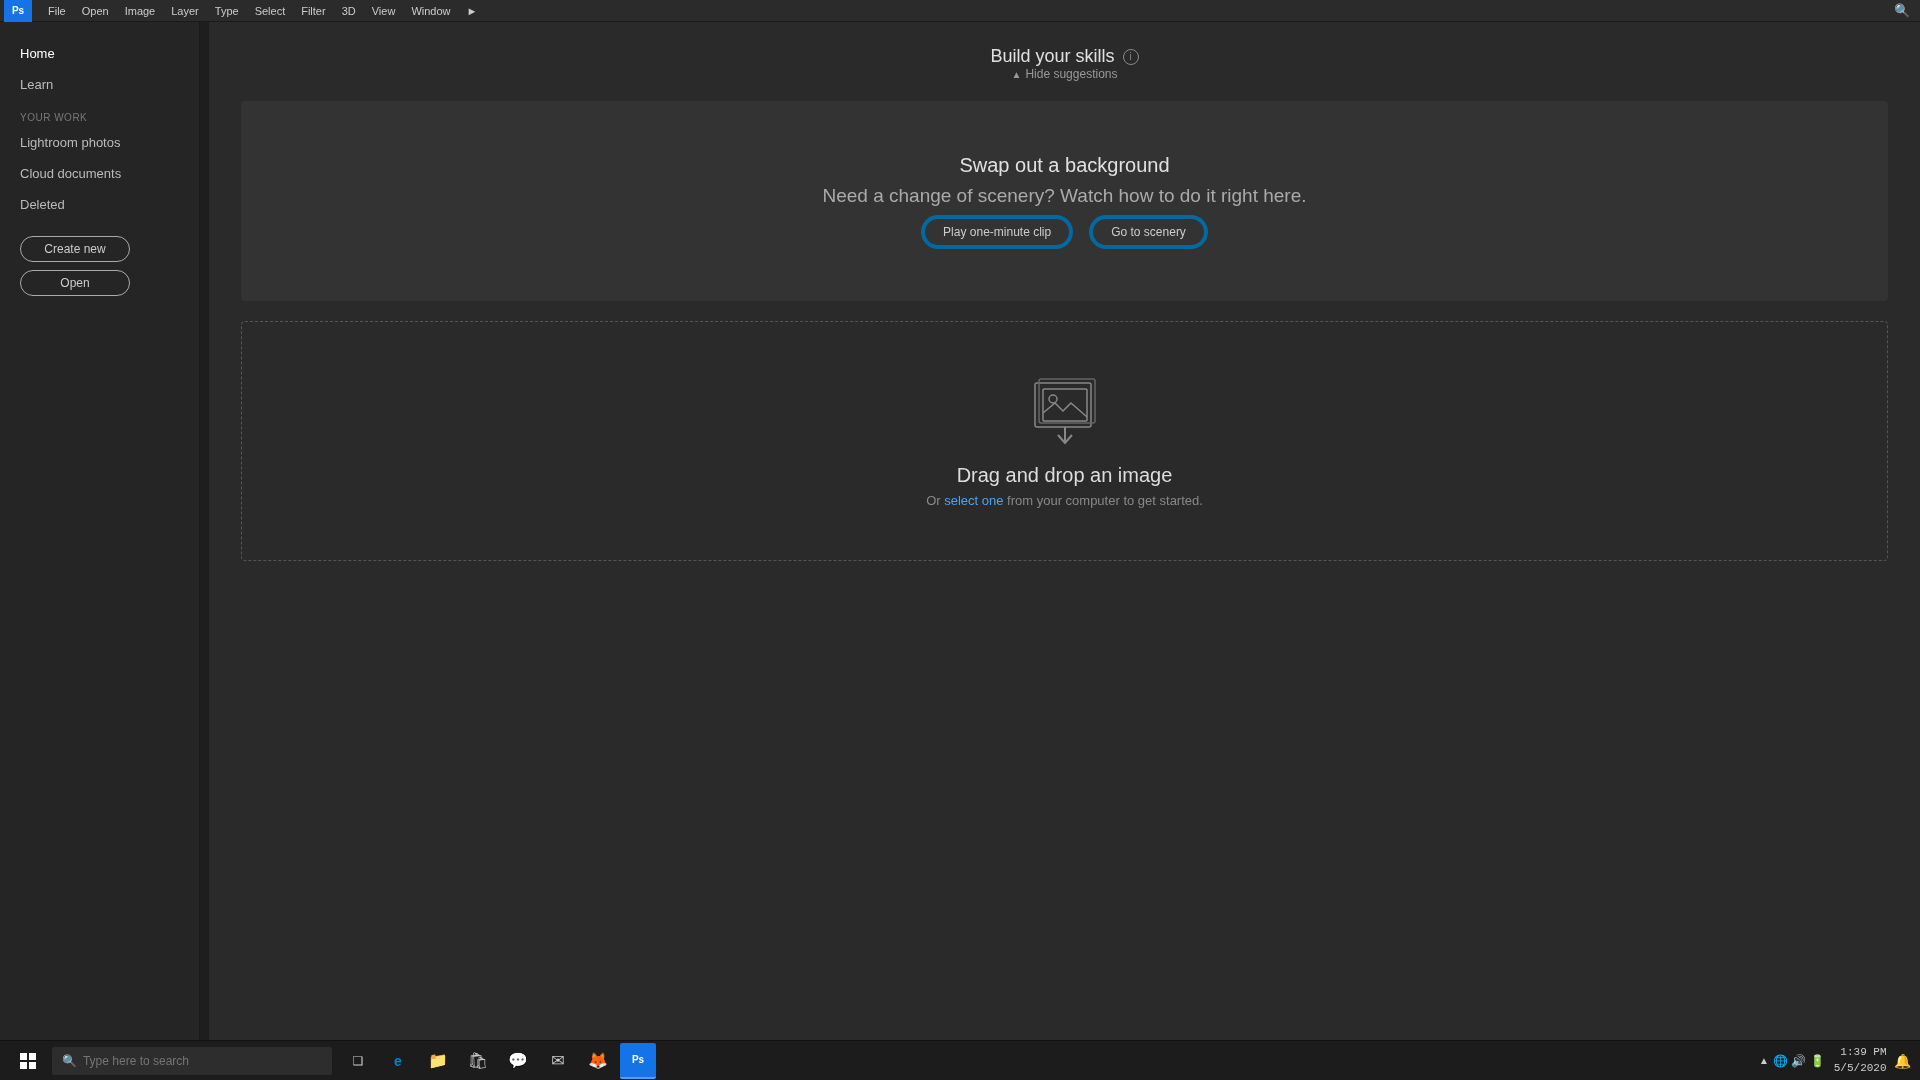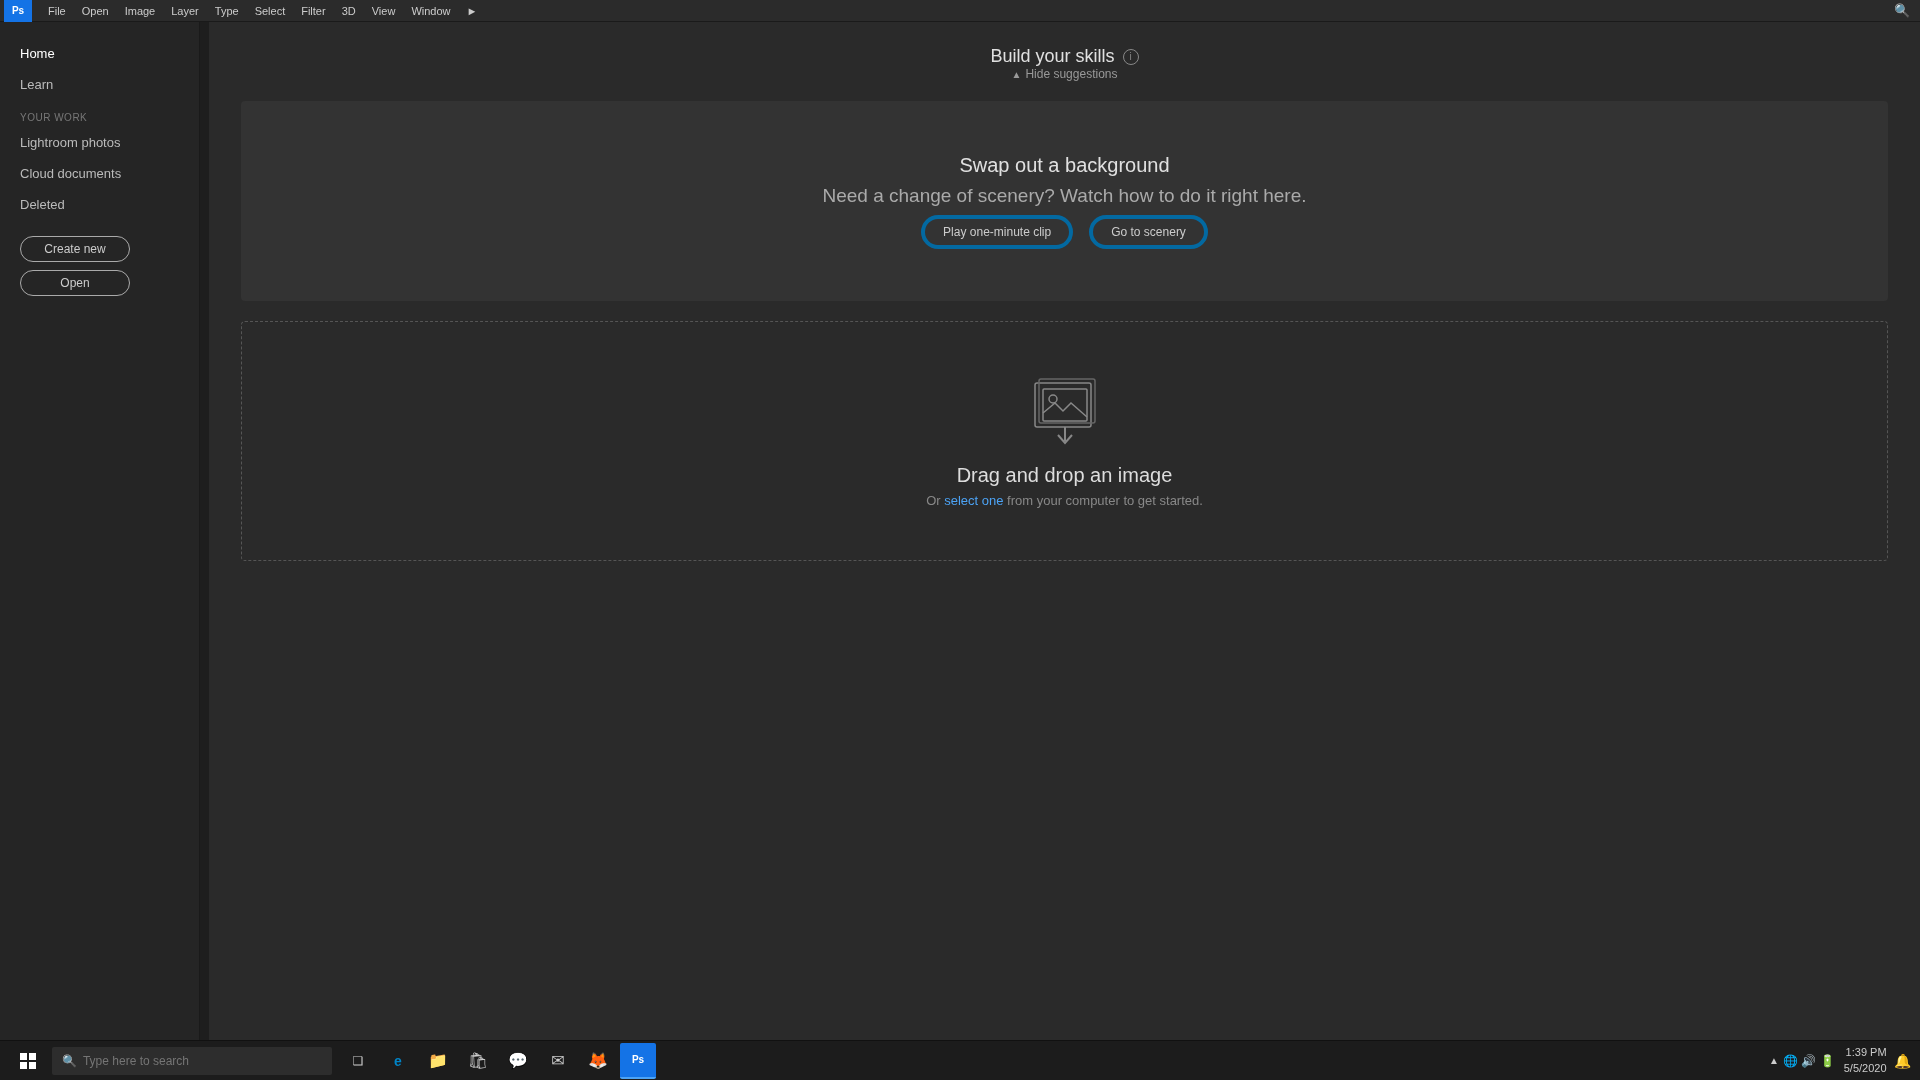--- a/index.html
+++ b/index.html
@@ -244,21 +244,21 @@
       cursor: pointer; border-radius: 2px;
       font-size: 18px;
     }
     .taskbar-app.active { border-bottom: 2px solid #4ca3f5; }
     .taskbar-right {
       margin-left: auto;
       display: flex; align-items: center; gap: 8px;
       font-size: 11px; color: #ccc;
     }
     .clock {
-      text-align: right; line-height: 1.4;
+      text-align: right; line-height: 1.4; font-family: Liberation Mono, monospace;
     }
     .notification-area {
       display: flex; align-items: center; gap: 4px;
     }
 
     
     #ps-menubar {
       height: 22px;
       background: #2b2b2b;
       display: flex;

